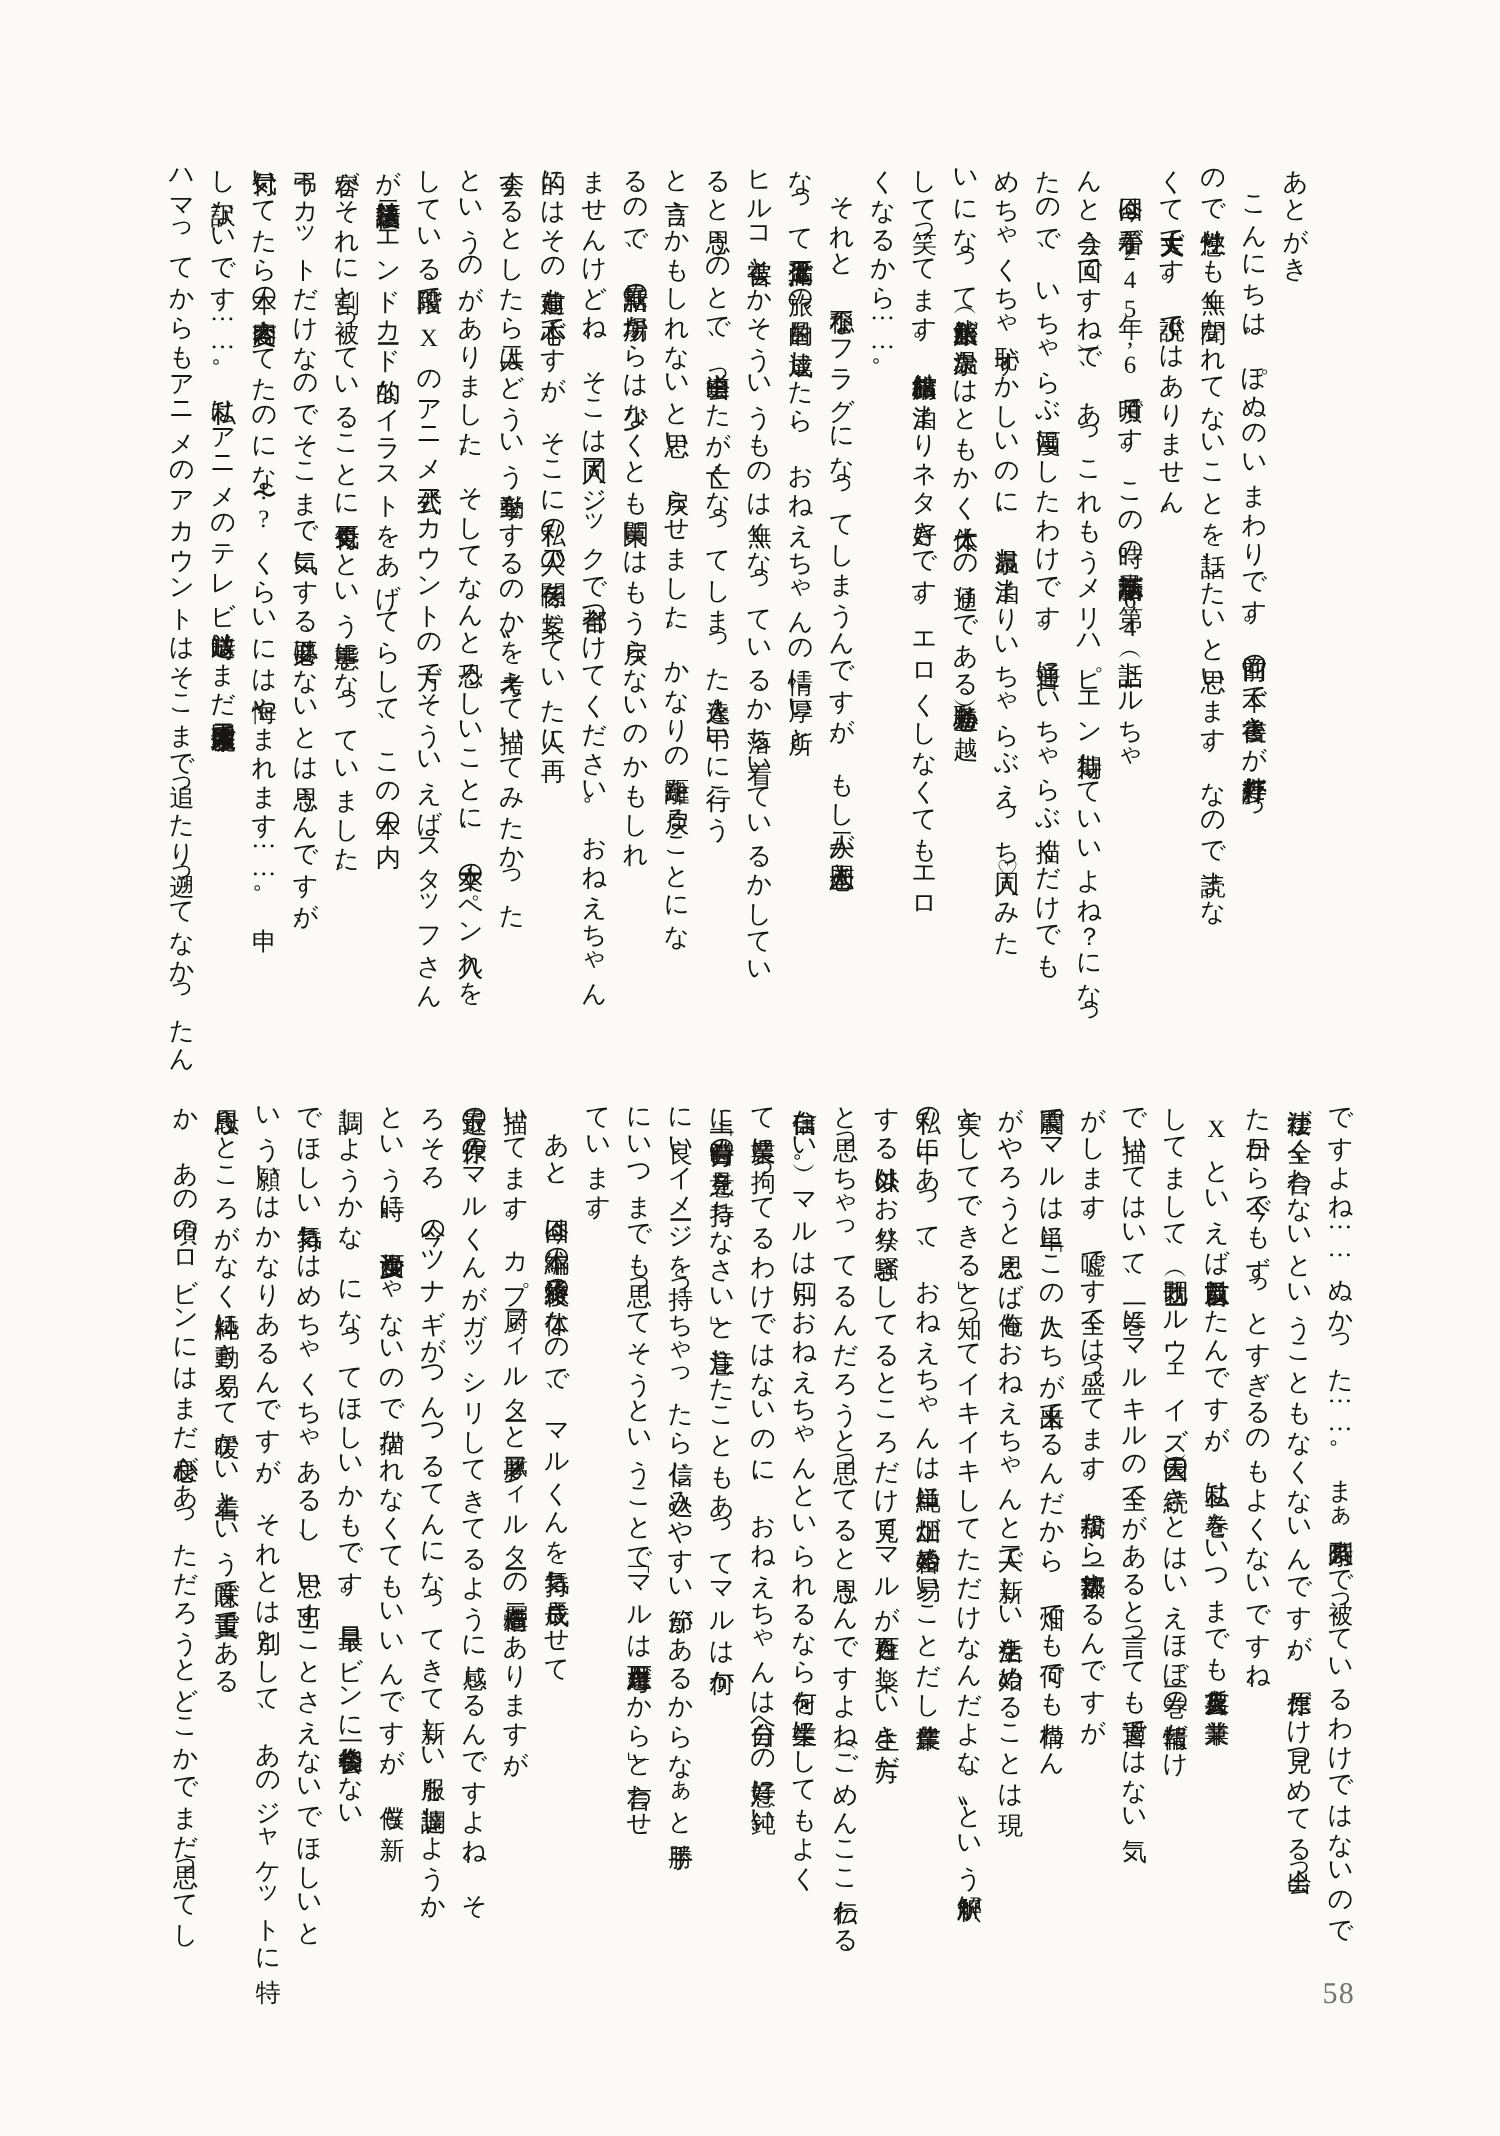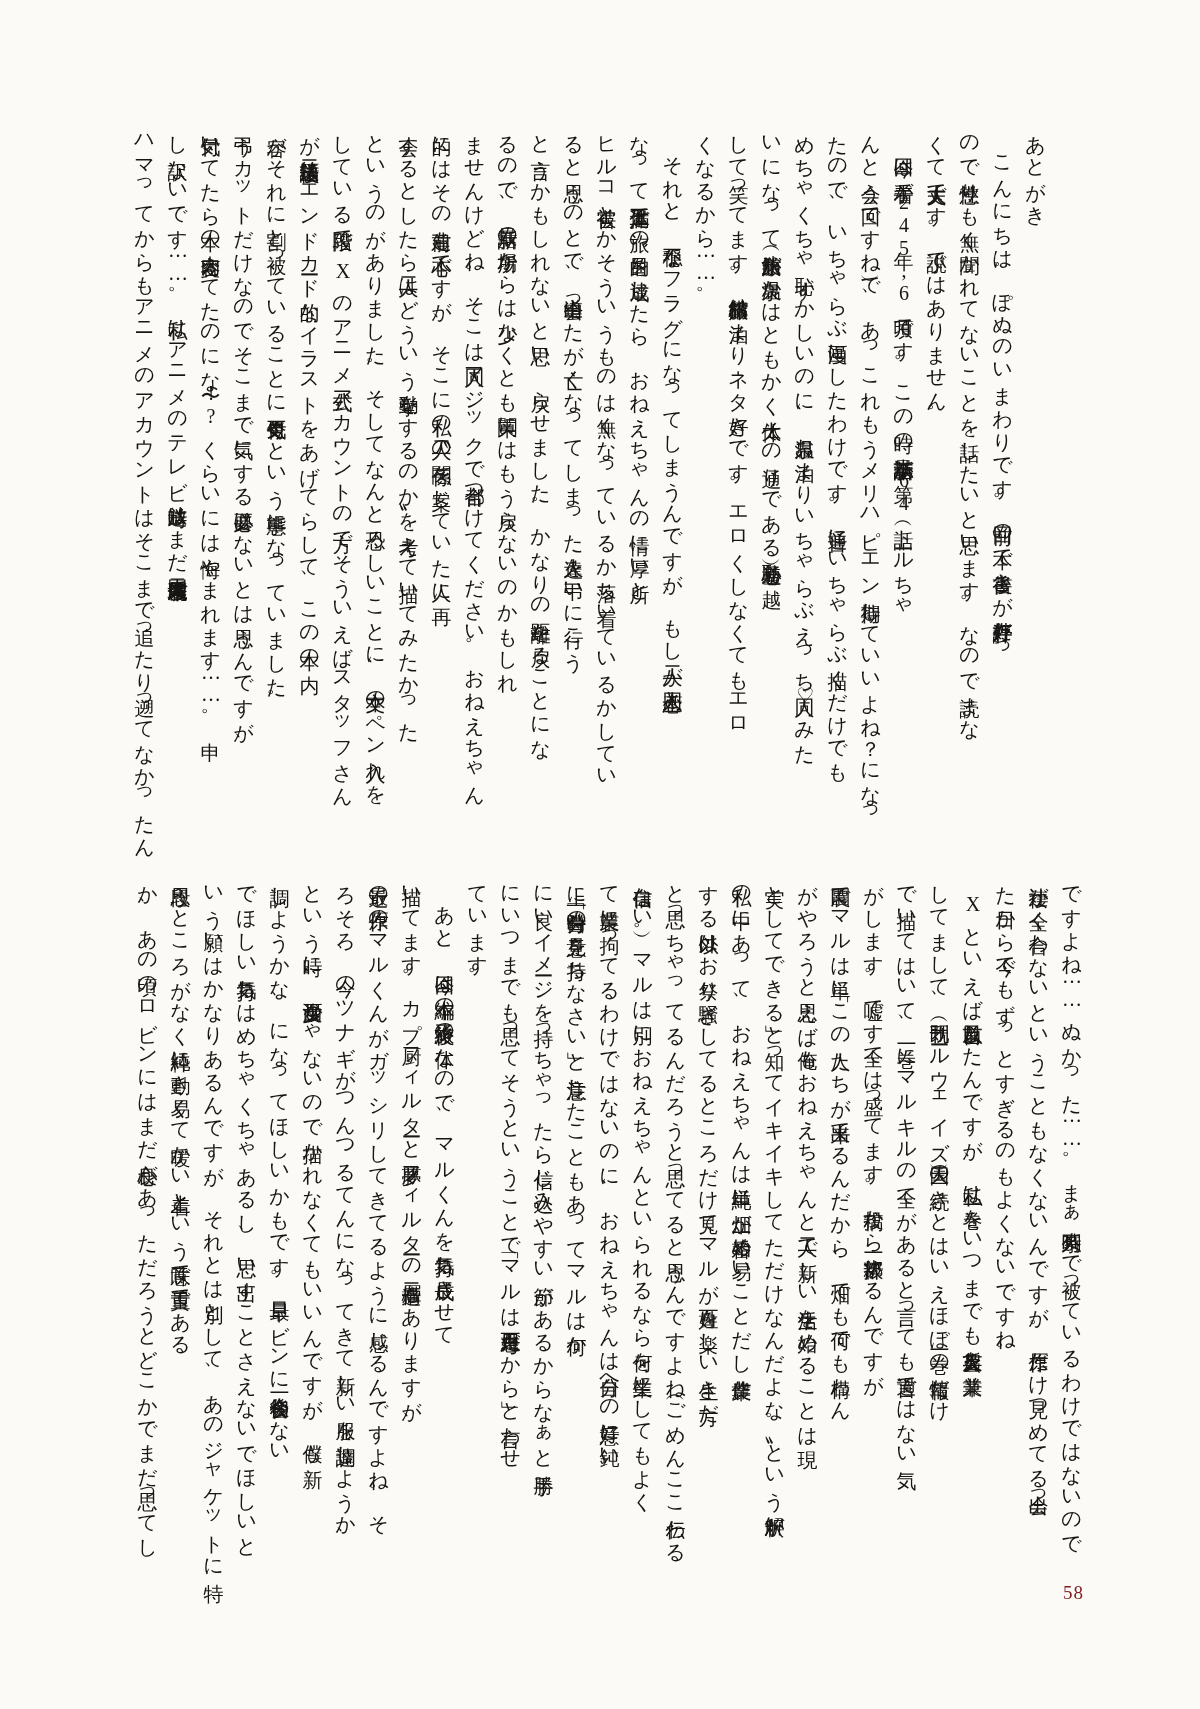--- a/index.html
+++ b/index.html
@@ -39,23 +39,23 @@
   .vline {
     display: block;
   }
   .afterword-title {
     display: block;
   }
   .page-number {
     position: absolute;
     top: 1582px;
     right: 116px;
-    font-size: 19px;
+    font-size: 24px;
     letter-spacing: 1px;
-    color: #7f1d1d;
+    color: #737373;
   }
 </style>
 </head>
 <body>
 
 <div class="page">
 
   <div class="vblock block-top">
     <span class="afterword-title">あとがき</span>
     <span style="display: contents;"><span class="vline">　こんにちは。ぽぬのいまわりです。前回の本で後書きが存外好評だっ</span><span class="vline">ので性懲りも無く聞かれてないことを話したいと思います。なので読まな</span><span class="vline">くて大丈夫です。小説ではありません。</span><span class="vline">　今回は着手が24年5,6月頃です。この時の本誌最新話が第64話（トールちゃ</span><span class="vline">んと会う回ですね）で、あっこれもうメリハピエン期待していいよね？になっ</span><span class="vline">たので、いちゃらぶ漫画にしたわけです。普通にいちゃらぶ描くだけでも</span><span class="vline">めちゃくちゃ恥ずかしいのに、温泉お泊まりいちゃらぶえっち同人♡みた</span><span class="vline">いになって（八巣旅館が温泉かはともかく大体その通りである）羞恥心通り越</span><span class="vline">して笑ってます。結構旅館お泊まりネタ好きです。エロくしなくてもエロ</span><span class="vline">くなるから……。</span><span class="vline">　それと、不穏なフラグになってしまうんですが、もし二人が恋人同士と</span><span class="vline">なって五体満足で旅の目的を達成したら、おねえちゃんの情に厚い所と、</span><span class="vline">ヒルコ被害とかそういうものは無くなっているか落ち着いているかしてい</span><span class="vline">ると思うのとで、道中出会ったが亡くなってしまった人達を弔いに行こう</span><span class="vline">と言うかもしれないと思い、戻らせました。かなりの距離を戻ることにな</span><span class="vline">るので、最新話の場所からは少なくとも関東にはもう戻らないのかもしれ</span><span class="vline">ませんけどね。そこは同人マジックで都合つけてください。おねえちゃん</span><span class="vline">的にはその建前も本心ですが、そこに私の〝二人の関係を案じていた人に再</span><span class="vline">会するとしたら二人はどういう挙動をするのか〟を考えて描いてみたかった</span><span class="vline">というのがありました。そしてなんと恐ろしいことに、本文のペン入れを</span><span class="vline">している段階で、Xのアニメ公式アカウントの方でそういえばスタッフさん</span><span class="vline">が第二話放送後にエンドカード的なイラストをあげてらして、この本の内</span><span class="vline">容がそれに割と被っていることに今更気付くという事態になっていました。</span><span class="vline">弔うカットだけなのでそこまで気にする必要はないとは思うんですが、</span><span class="vline">気付いてたら本の内容変えてたのにな〜!?くらいには悔やまれます……。申</span><span class="vline">し訳ないです……。私はアニメのテレビ放送時はまだ天国大魔境未履修で、</span><span class="vline">ハマってからもアニメのアカウントはそこまで追ったり遡ってなかったん</span></span>

